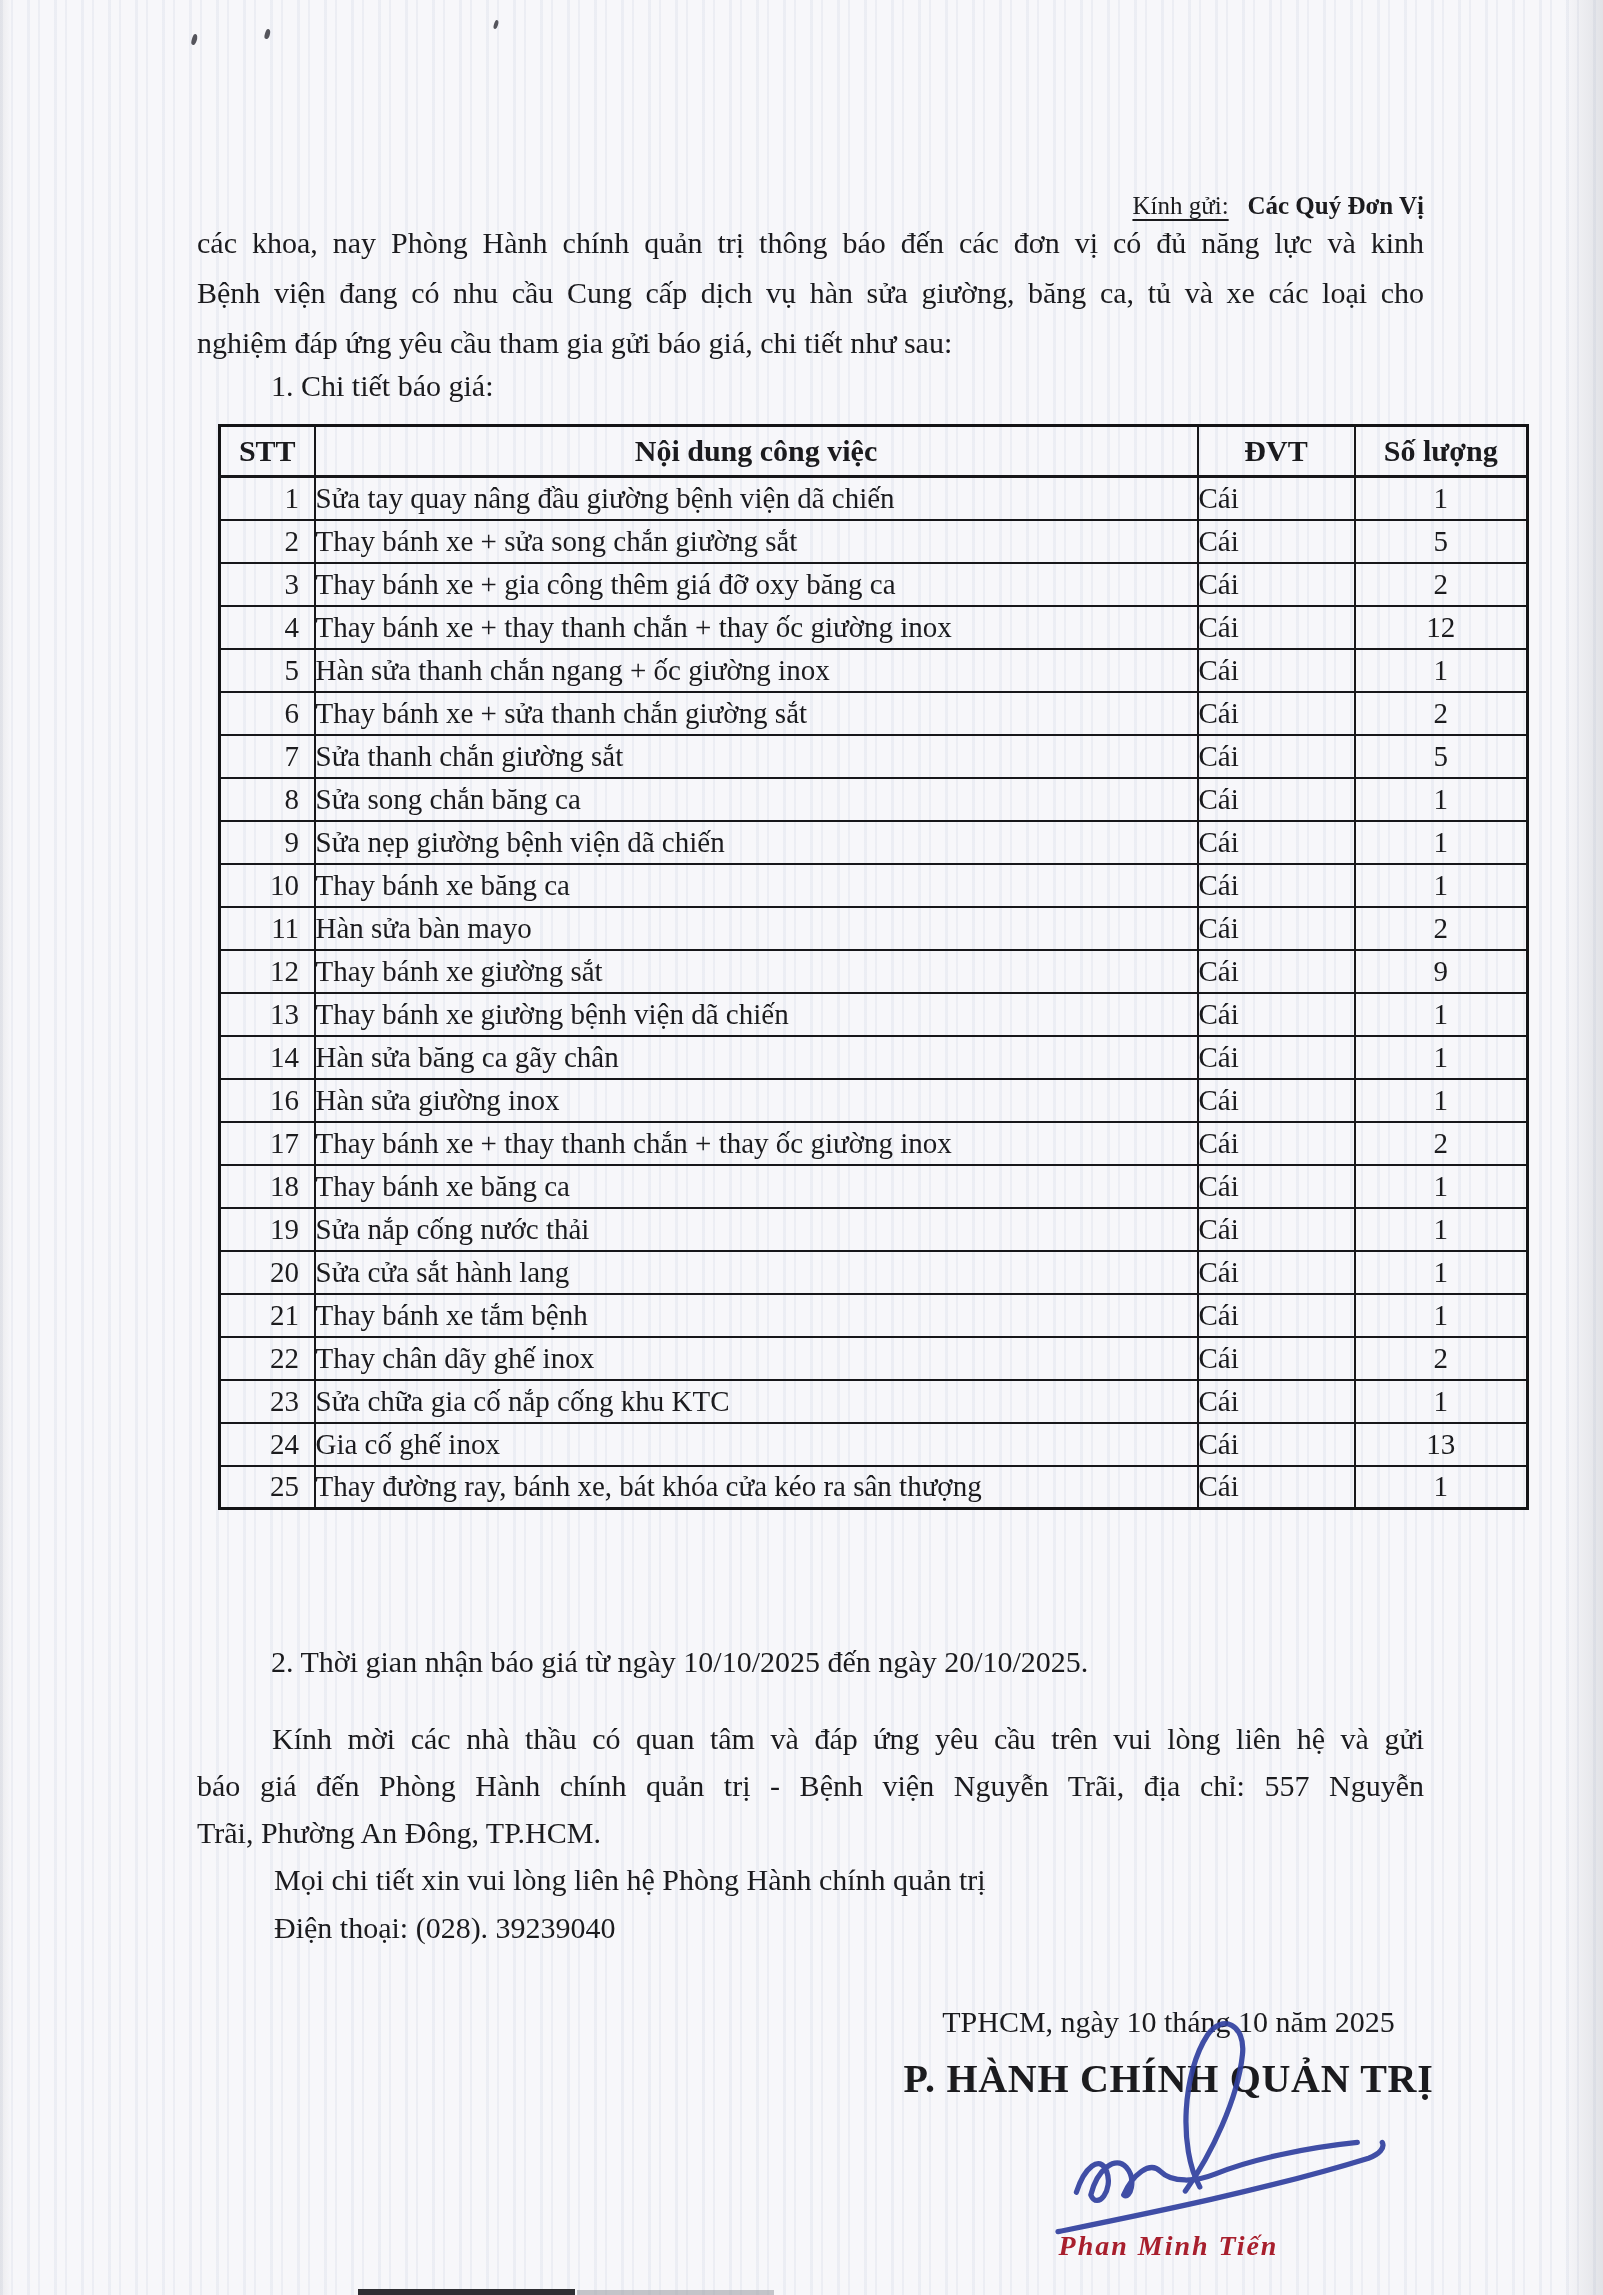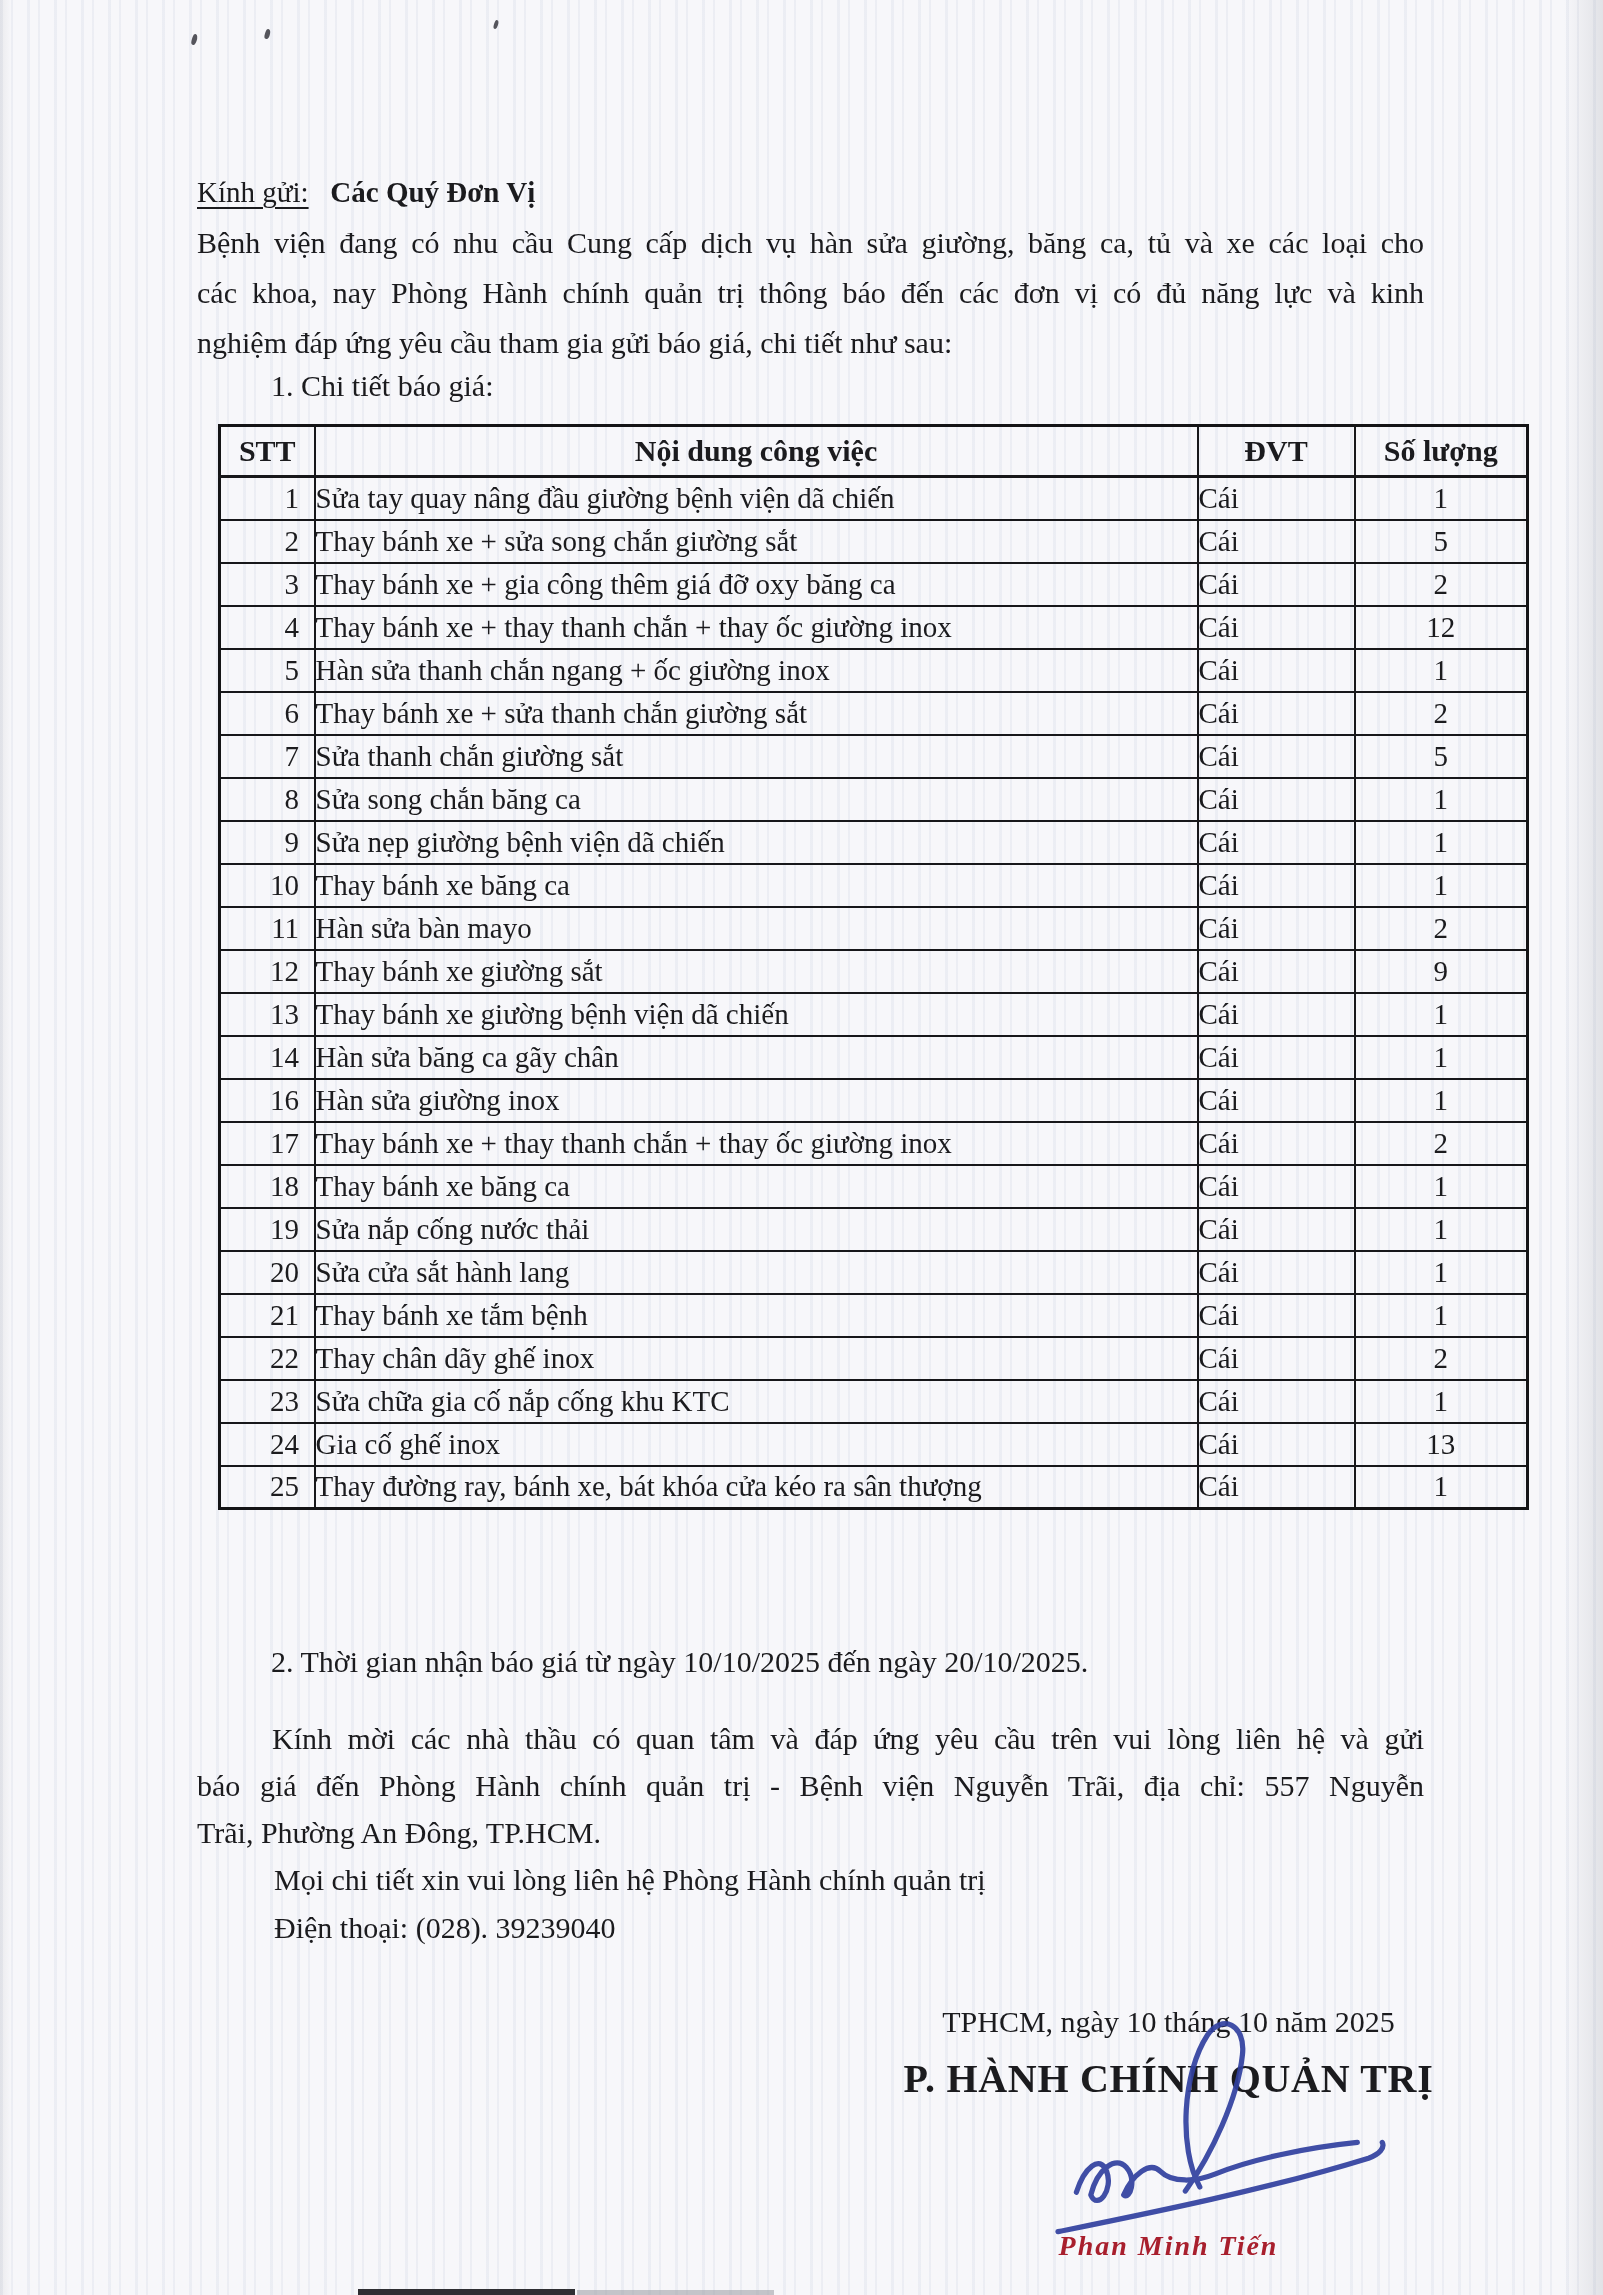--- a/index.html
+++ b/index.html
@@ -18,21 +18,21 @@
         rgba(255,255,255,0) 13px, rgba(255,255,255,0) 27px),
       #f7f7fa;
   }
 
   .speck { position:absolute; background:#55555c; border-radius:40% 60% 50% 50%; transform:rotate(18deg); }
 
   .textcol { position:absolute; left:197px; width:1227px; }
 
   .doc-title { top:110px; text-align:center; font-weight:bold; font-size:34px; letter-spacing:0.7px; }
 
-  .salutation { top:176px; text-align:left; font-size:29px; }
+  .salutation { top:192px; text-align:right; font-size:25px; }
   .salutation .lbl { text-decoration:underline; text-underline-offset:5.3px; text-decoration-thickness:2px; }
   .salutation .rcp { font-weight:bold; }
 
   .para { font-size:30px; line-height:50px; }
   .para .line { text-align:justify; text-align-last:justify; white-space:normal; }
   .para .line:last-child { text-align-last:left; }
   #para-intro { top:218px; }
   #para-invite { top:1715px; line-height:47px; }
   #para-invite .line:first-child { text-indent:75px; }
 
@@ -86,22 +86,22 @@
   <div class="speck" style="left:494px; top:19.7px; width:3.9px; height:9.2px;"></div>
 
 
   <div class="textcol salutation">
     <span class="lbl">Kính gửi:</span>
     <span>&nbsp;</span>
     <span class="rcp">Các Quý Đơn Vị</span>
   </div>
 
   <div id="para-intro" class="textcol para">
+      <div class="line">các khoa,  nay Phòng Hành chính quản trị thông báo đến các đơn vị có đủ năng lực và kinh</div>
       <div class="line">Bệnh viện đang có nhu cầu Cung cấp dịch vụ hàn sửa giường, băng ca, tủ và xe các loại cho</div>
-      <div class="line">các khoa,  nay Phòng Hành chính quản trị thông báo đến các đơn vị có đủ năng lực và kinh</div>
       <div class="line">nghiệm đáp ứng yêu cầu tham gia gửi báo giá, chi tiết như sau:</div>
     </div>
 
   <div id="item-detail" class="textcol list-item">1.  Chi tiết báo giá:</div>
 
   <table class="quote">
     <colgroup>
       <col class="c-stt">
         <col class="c-desc">
         <col class="c-dvt">

